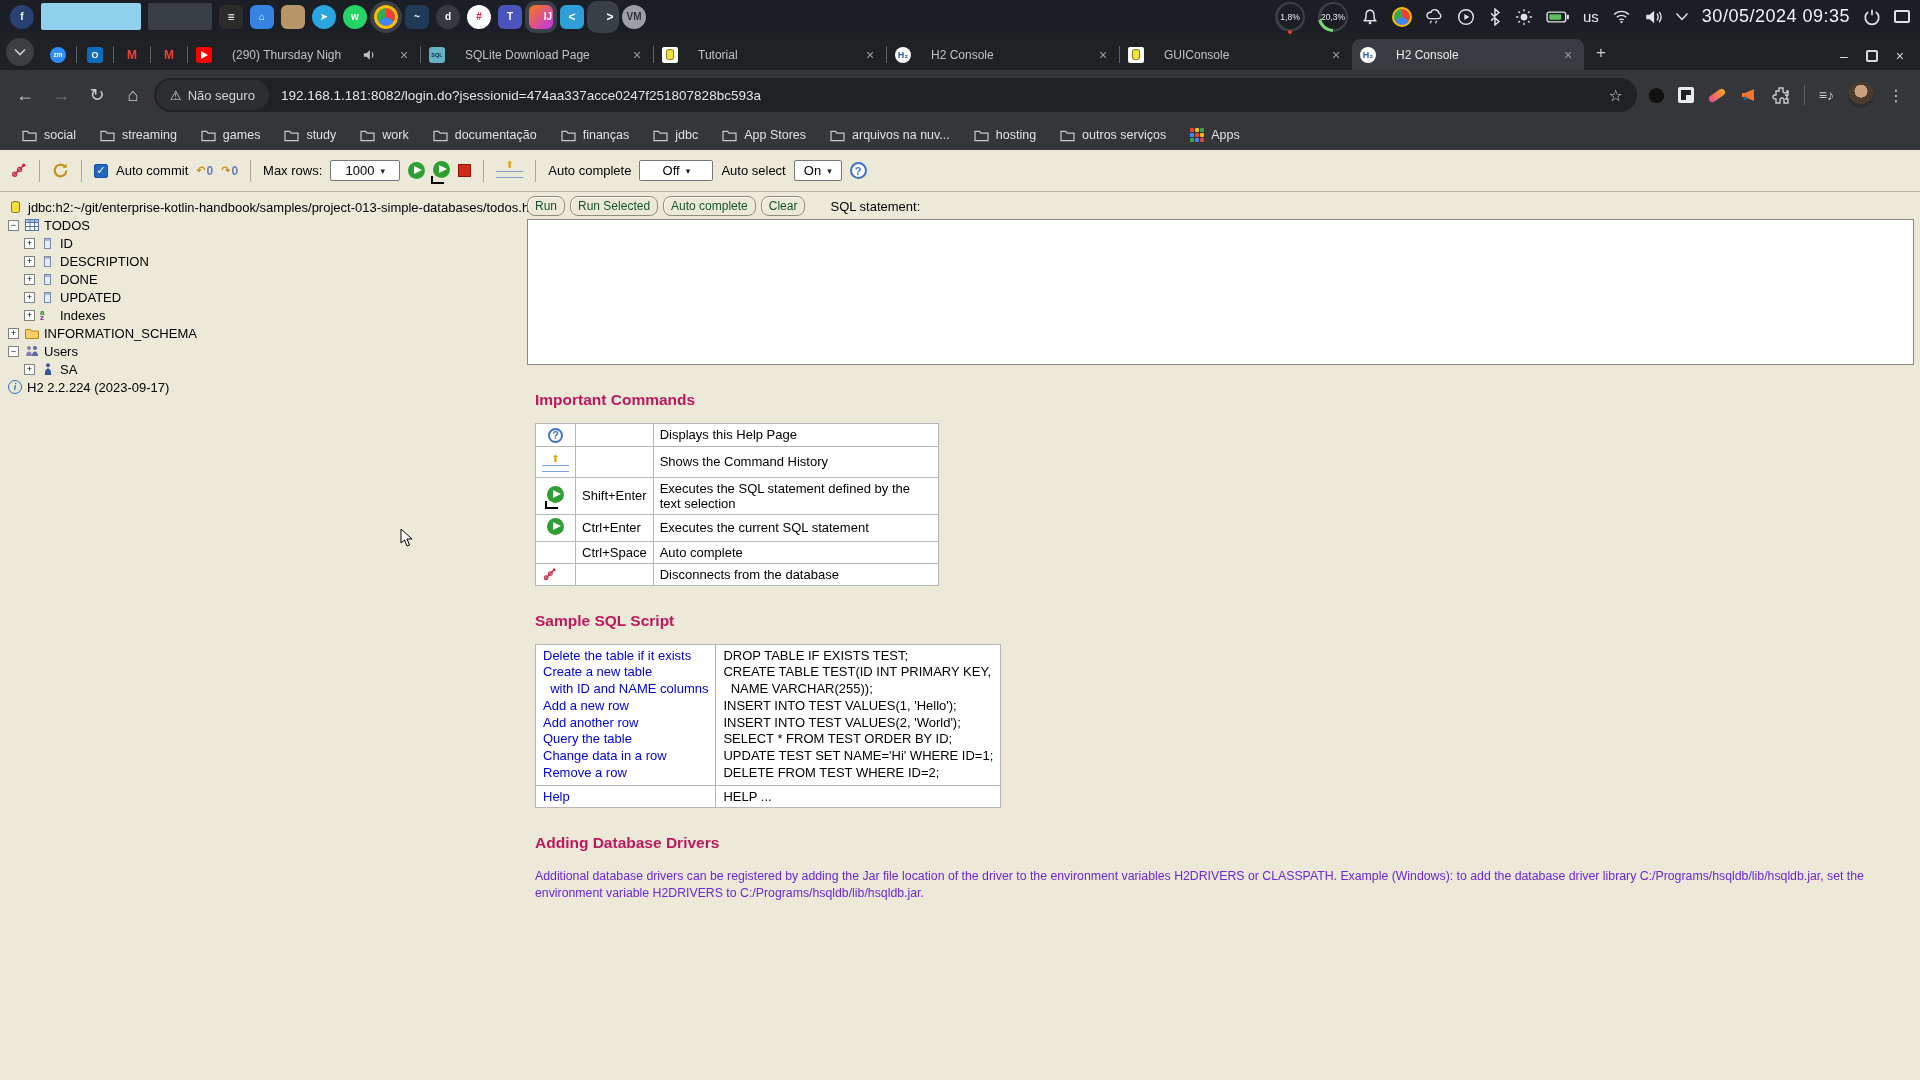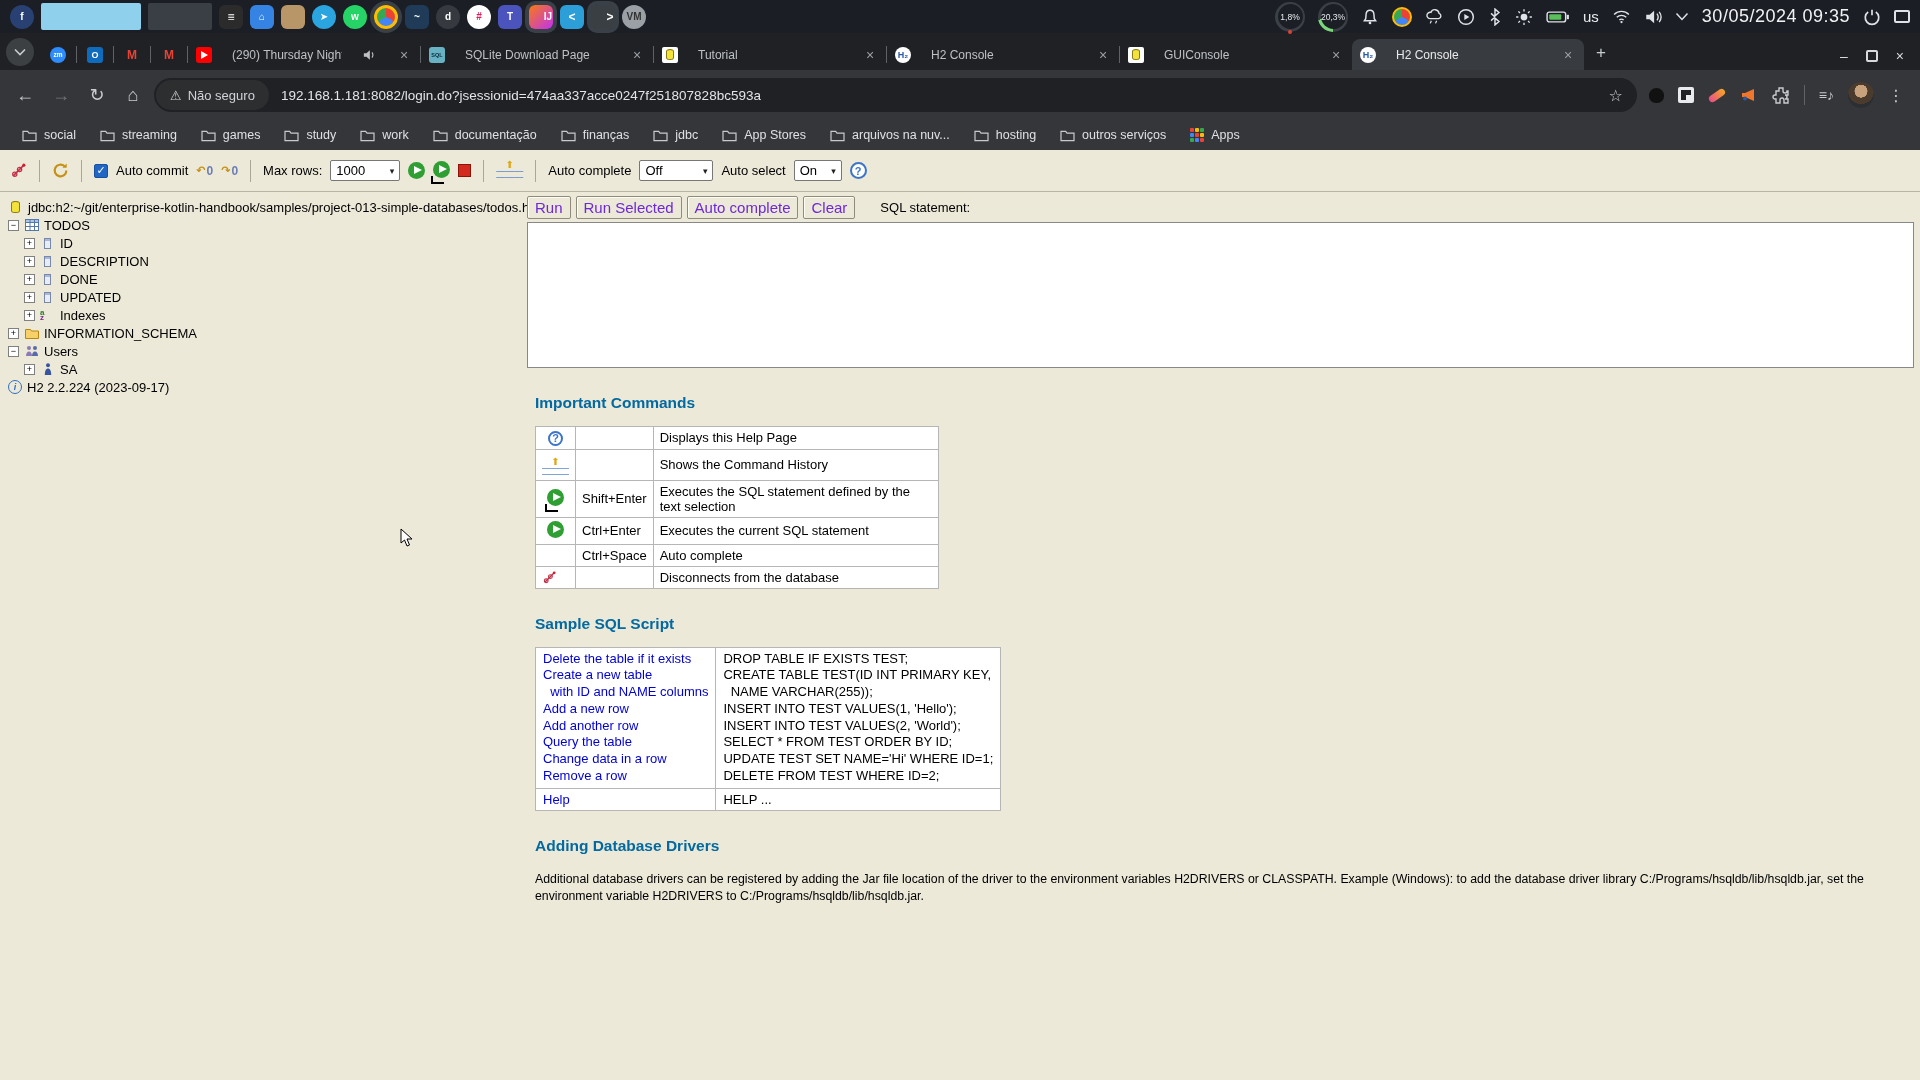--- a/index.html
+++ b/index.html
@@ -65,21 +65,21 @@
   .bookbar { height:30px; background:#35363a; display:flex; align-items:center; gap:4px; padding:0 12px; }
   .bkm { display:flex; align-items:center; gap:7px; color:#dde0e4; font-size:12.5px; padding:3px 10px; white-space:nowrap; }
   .appsgrid { width:14px; height:14px; display:grid; grid-template-columns:repeat(3,4px); grid-auto-rows:4px; gap:1px; }
   .appsgrid b { border-radius:1px; }
 
   
   .page { height:930px; background:#ece9d8; position:relative; }
   .h2bar { height:42px; display:flex; align-items:center; gap:8px; padding:0 10px; border-bottom:1px solid #b9b5a2; font-size:13px; color:#000; }
   .vsep { width:1px; height:22px; background:#aaa69а; background:#aaa698; margin:0 4px; }
   .chk { width:14px; height:14px; background:#2166c4; border:1px solid #17509e; border-radius:2px; color:#fff; font-size:11px; display:inline-flex; align-items:center; justify-content:center; }
-  .sel { background:#fff; border:1px solid #777; border-radius:2px; height:21px; display:inline-flex; align-items:center; justify-content:space-between; padding:0 5px; gap:6px; font-size:13px; }
+  .sel { background:#fff; border:1px solid #777; border-radius:2px; height:21px; display:inline-flex; align-items:center; justify-content:center; padding:0 5px; gap:6px; font-size:13px; }
   .sel .arr { font-size:9px; color:#222; }
   .runic { width:17px; height:17px; border-radius:50%; background:#2f9e33; position:relative; display:inline-block; }
   .runic::after { content:""; position:absolute; left:6px; top:4px; border-left:8px solid #fff; border-top:4.5px solid transparent; border-bottom:4.5px solid transparent; }
   .runsel { position:relative; display:inline-block; }
   .runsel::after { content:""; position:absolute; left:-2px; bottom:-3px; width:11px; height:6px; border-left:2px solid #000; border-bottom:2px solid #000; }
   .stopic { width:13px; height:13px; background:#d22a1e; border:1px solid #8d1208; display:inline-block; }
   .qic { width:17px; height:17px; border-radius:50%; border:2px solid #3b74c8; color:#3b74c8; font-weight:bold; font-size:11px; display:inline-flex; align-items:center; justify-content:center; background:#fff; }
   .zeroic { font-size:12px; font-weight:bold; color:#6b7fb4; display:inline-flex; align-items:center; gap:1px; }
   .zeroic s { text-decoration:none; color:#c59118; font-size:11px; }
 
@@ -89,37 +89,37 @@
   .ind1 { padding-left:4px; } .ind2 { padding-left:20px; }
   .exp { width:11px; height:11px; border:1px solid #808080; background:#fff; font-size:9px; line-height:9px; text-align:center; color:#000; flex:0 0 auto; }
   .ticon { width:15px; display:inline-flex; justify-content:center; flex:0 0 auto; }
   .colic { width:7px; height:11px; background:#e8ecf4; border:1px solid #7788aa; box-shadow:inset 0 2px 0 #aab8d8; }
   .sortic { font-size:8px; font-weight:bold; line-height:5px; display:flex; flex-direction:column; color:#2a7d2a; }
   .sortic .z { color:#7a2a8d; }
   .infoc { width:14px; height:14px; border-radius:50%; border:1.5px solid #2f6fc4; color:#2f6fc4; font-size:9px; font-weight:bold; font-style:italic; display:inline-flex; align-items:center; justify-content:center; }
 
   .main { flex:1; padding:4px 6px 0 0; }
   .sqlrow { display:flex; align-items:center; gap:5px; font-size:13px; }
-  .btn { background:#ece9d8; border:1px solid #8f8c7d; border-radius:2px; box-shadow:inset 1px 1px 0 #fffdf4; padding:2px 7px; font-size:15px; color:#6d28d9; }
+  .btn { background:#ece9d8; border:1px solid #8f8c7d; border-radius:8px; box-shadow:inset 1px 1px 0 #fffdf4; padding:2px 7px; font-size:12px; color:#14532d; }
   .sqllabel { margin-left:20px;text-align:center; }
   .sqlarea { display:block; width:100%; height:146px; margin-top:3px; background:#fff; border:1px solid #888; resize:none; font-family:"Liberation Sans",sans-serif; }
-  .main h3 { font-size:15.5px; font-weight:bold; color:#0369a1; margin:26px 0 0 8px; }
+  .main h3 { font-size:15.5px; font-weight:bold; color:#be185d; margin:26px 0 0 8px; }
   .htable { border-collapse:collapse; background:#fff; margin:14px 0 0 8px; font-size:13px; }
   .htable td { border:1px solid #b6b6b6; padding:3px 6px; vertical-align:middle; color:#000; }
   .htable td.ic { width:28px; text-align:center; }
   .htable td.key { width:72px; }
   .histic { display:inline-flex; flex-direction:column; align-items:center; line-height:6px; }
   .histic .up { color:#e0a817; font-size:10px; }
   .histic .ln { color:#3b74c8; font-size:9px; letter-spacing:0; }
   .disic { color:#c03040; font-weight:bold; font-size:12px; }
   .stable { border-collapse:collapse; background:#fff; margin:14px 0 0 8px; font-size:13px; }
   .stable td { border:1px solid #b6b6b6; padding:3px 7px; vertical-align:top; color:#000; }
   .stable .ln { height:16.8px; white-space:pre; }
   .stable a { color:#0000d4; text-decoration:none; }
-  .drivers-text { margin:16px 0 0 8px; font-size:12.3px; color:#000000; max-width:1382px; line-height:17px; }
+  .drivers-text { margin:16px 0 0 8px; font-size:12.3px; color:#6d28d9; max-width:1382px; line-height:17px; }
 
   .cursor { position:absolute; left:400px; top:378px; }
 
   svg.s { display:block; }
 </style>
 </head>
 <body>
 
 <div class="screen">
 

